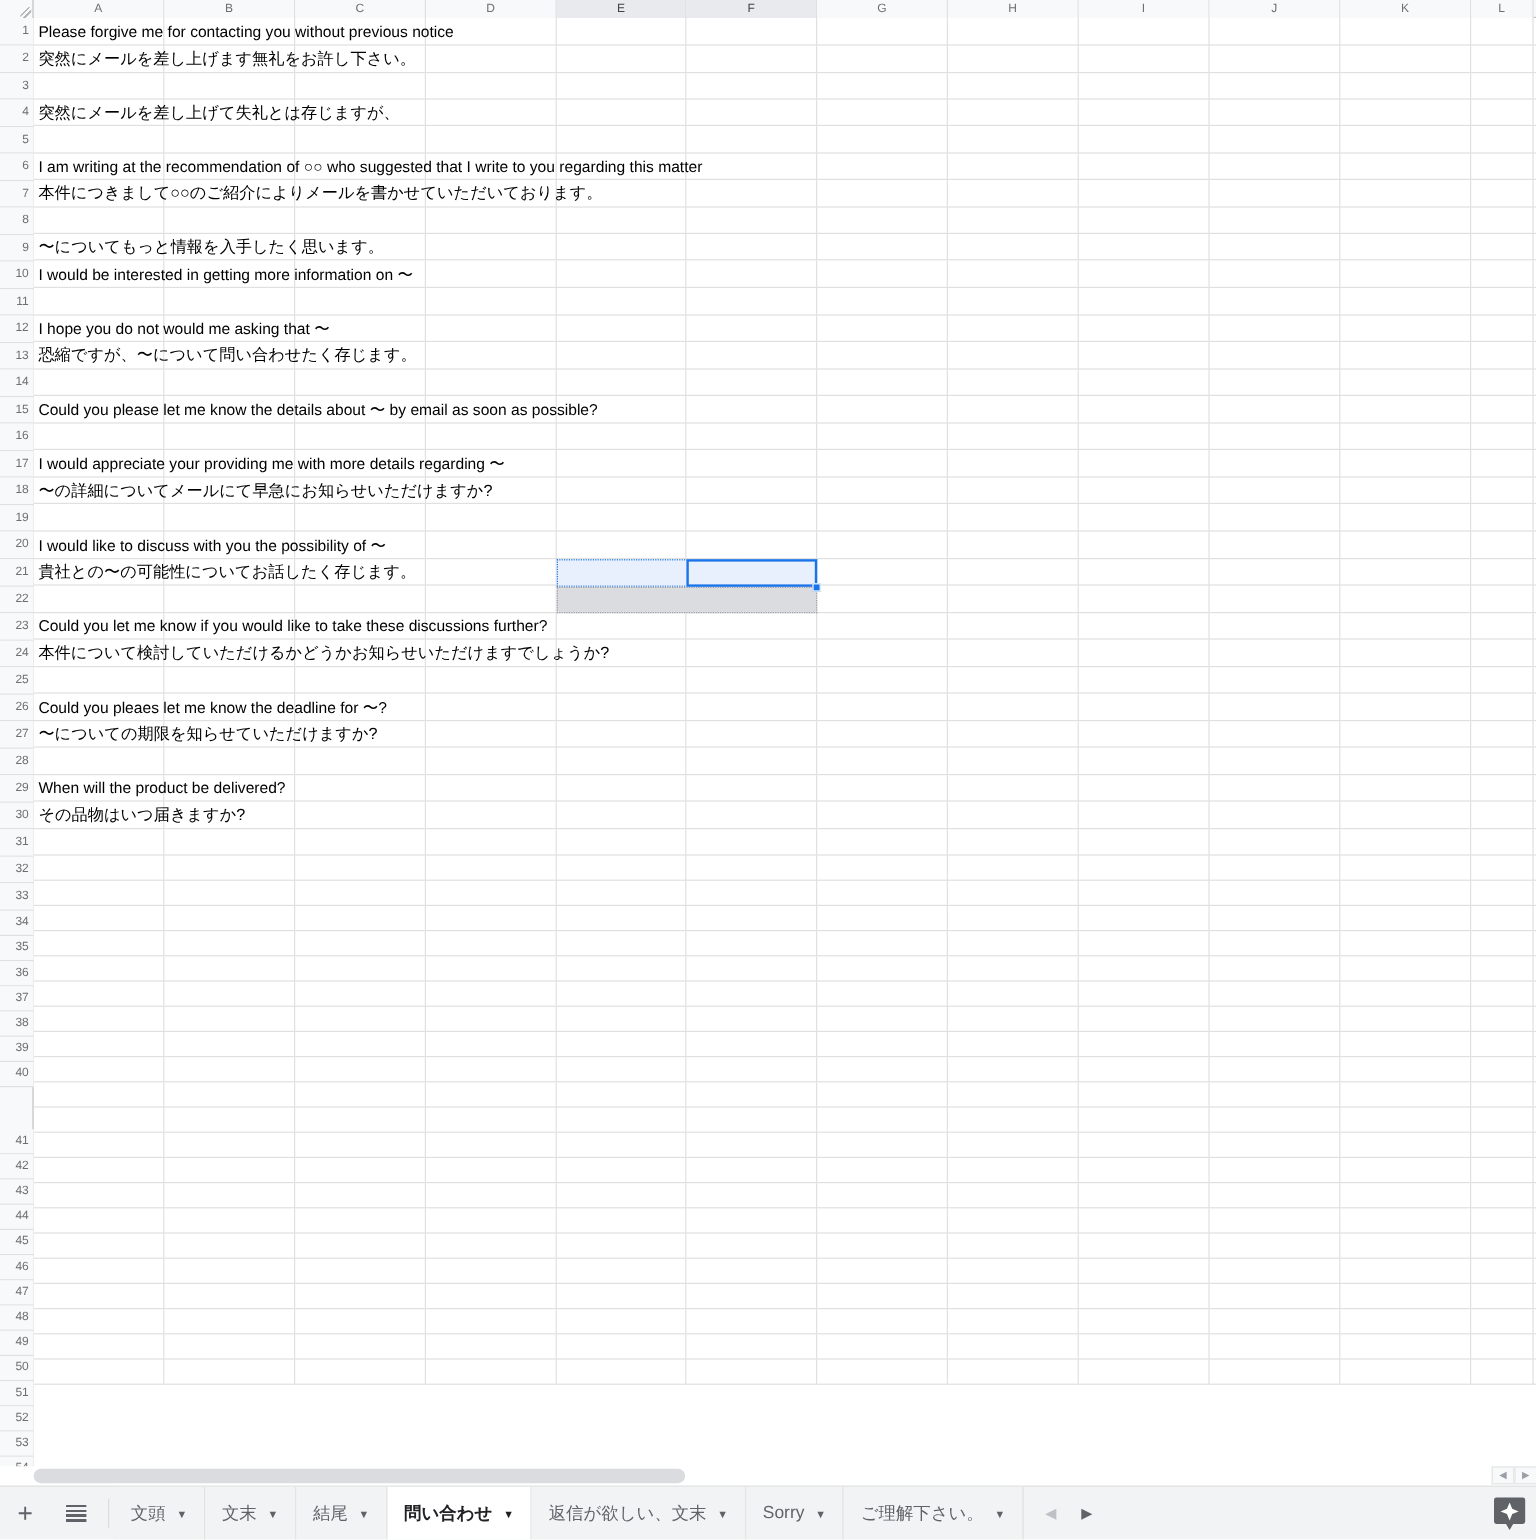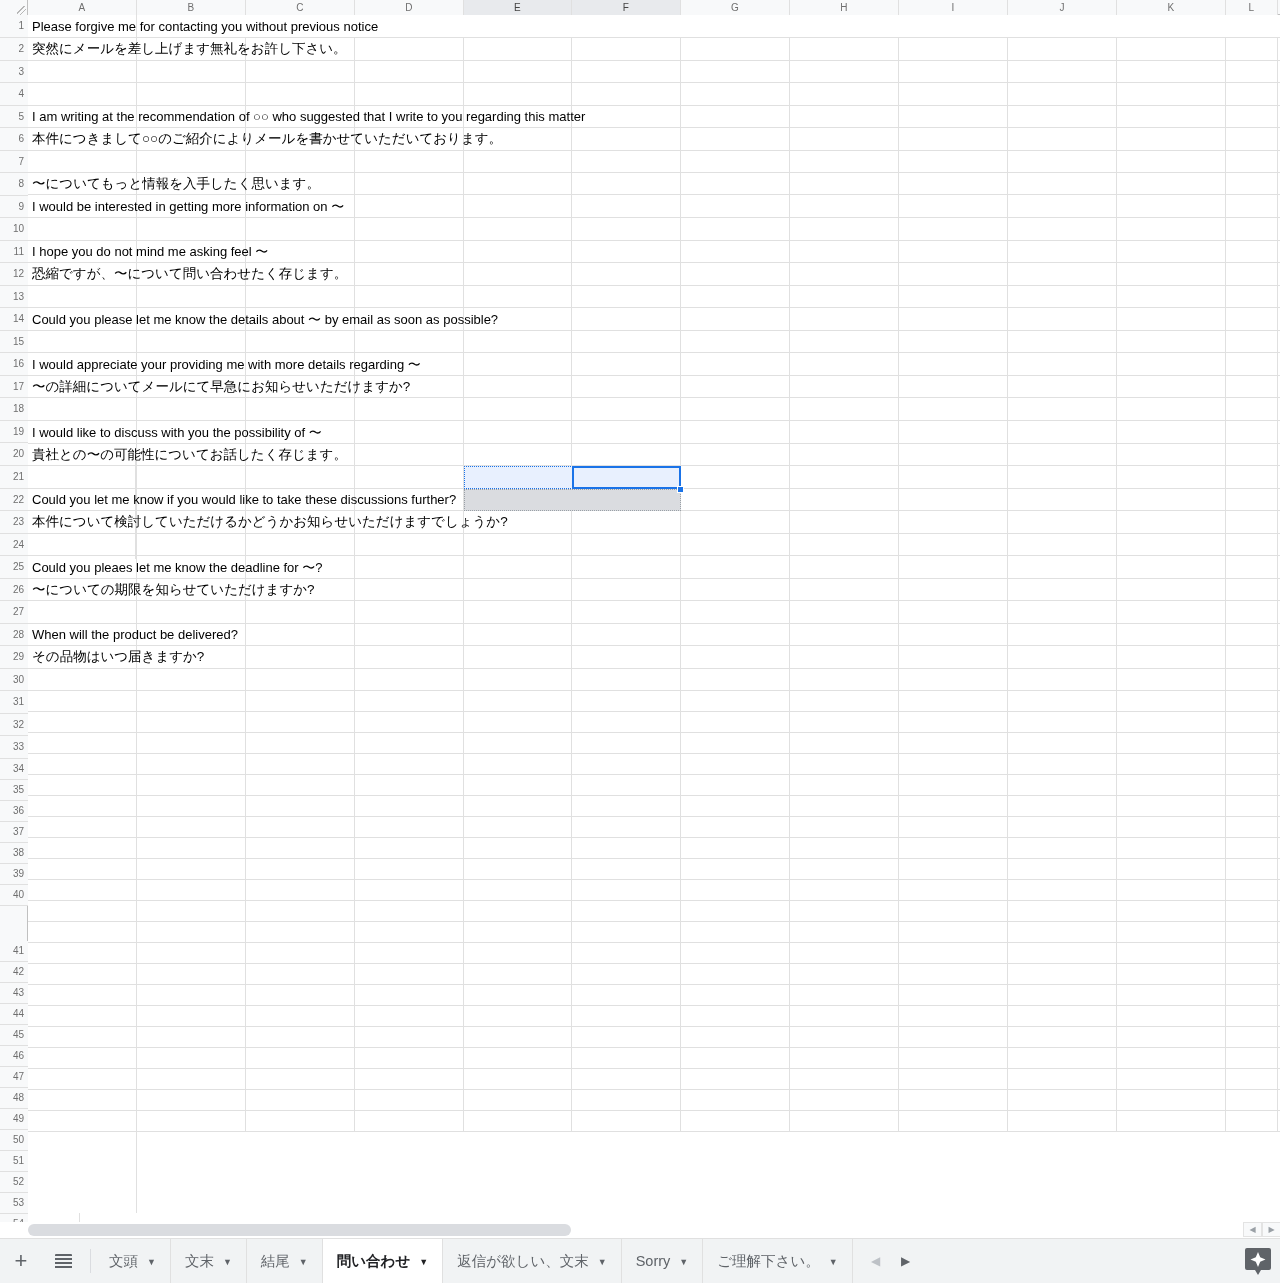--- a/index.html
+++ b/index.html
@@ -325,21 +325,21 @@
         <div class="rowh" style="height: 21px;">49</div>
         <div class="rowh" style="height: 21px;">50</div>
         <div class="rowh" style="height: 21px;">51</div>
         <div class="rowh" style="height: 21px;">52</div>
         <div class="rowh" style="height: 21px;">53</div>
         <div class="rowh" style="height: 21px;">54</div>
       </div>
 
     <div id="cells">
 
-    <div class="row" style="height: 23px; flex-direction: column;">
+    <div class="row" style="height: 23px;">
           <div class="cell" style="width: 109px; flex-basis: 109px; height: 23px;"></div>
           <div class="cell" style="width: 109px; flex-basis: 109px; height: 23px;"></div>
           <div class="cell" style="width: 109px; flex-basis: 109px; height: 23px;"></div>
           <div class="cell" style="width: 109px; flex-basis: 109px; height: 23px;"></div>
           <div class="cell" style="width: 108px; flex-basis: 108px; height: 23px;"></div>
           <div class="cell" style="width: 109px; flex-basis: 109px; height: 23px;"></div>
           <div class="cell" style="width: 109px; flex-basis: 109px; height: 23px;"></div>
           <div class="cell" style="width: 109px; flex-basis: 109px; height: 23px;"></div>
           <div class="cell" style="width: 109px; flex-basis: 109px; height: 23px;"></div>
           <div class="cell" style="width: 109px; flex-basis: 109px; height: 23px;"></div>
@@ -369,20 +369,35 @@
           <div class="cell" style="width: 109px; flex-basis: 109px; height: 22px;"></div>
           <div class="cell" style="width: 108px; flex-basis: 108px; height: 22px;"></div>
           <div class="cell" style="width: 109px; flex-basis: 109px; height: 22px;"></div>
           <div class="cell" style="width: 109px; flex-basis: 109px; height: 22px;"></div>
           <div class="cell" style="width: 109px; flex-basis: 109px; height: 22px;"></div>
           <div class="cell" style="width: 109px; flex-basis: 109px; height: 22px;"></div>
           <div class="cell" style="width: 109px; flex-basis: 109px; height: 22px;"></div>
           <div class="cell" style="width: 109px; flex-basis: 109px; height: 22px;"></div>
           <div class="cell" style="width: 52px; flex-basis: 52px; height: 22px;"></div>
         </div>
+        <div class="row" style="height: 22px;">
+          <div class="cell" style="width: 109px; flex-basis: 109px; height: 22px;"></div>
+          <div class="cell" style="width: 109px; flex-basis: 109px; height: 22px;"></div>
+          <div class="cell" style="width: 109px; flex-basis: 109px; height: 22px;"></div>
+          <div class="cell" style="width: 109px; flex-basis: 109px; height: 22px;"></div>
+          <div class="cell" style="width: 108px; flex-basis: 108px; height: 22px;"></div>
+          <div class="cell" style="width: 109px; flex-basis: 109px; height: 22px;"></div>
+          <div class="cell" style="width: 109px; flex-basis: 109px; height: 22px;"></div>
+          <div class="cell" style="width: 109px; flex-basis: 109px; height: 22px;"></div>
+          <div class="cell" style="width: 109px; flex-basis: 109px; height: 22px;"></div>
+          <div class="cell" style="width: 109px; flex-basis: 109px; height: 22px;"></div>
+          <div class="cell" style="width: 109px; flex-basis: 109px; height: 22px;"></div>
+          <div class="cell" style="width: 52px; flex-basis: 52px; height: 22px;"></div>
+          <div class="celltext jp">突然にメールを差し上げて失礼とは存じますが、</div>
+        </div>
         <div class="row" style="height: 23px;">
           <div class="cell" style="width: 109px; flex-basis: 109px; height: 23px;"></div>
           <div class="cell" style="width: 109px; flex-basis: 109px; height: 23px;"></div>
           <div class="cell" style="width: 109px; flex-basis: 109px; height: 23px;"></div>
           <div class="cell" style="width: 109px; flex-basis: 109px; height: 23px;"></div>
           <div class="cell" style="width: 108px; flex-basis: 108px; height: 23px;"></div>
           <div class="cell" style="width: 109px; flex-basis: 109px; height: 23px;"></div>
           <div class="cell" style="width: 109px; flex-basis: 109px; height: 23px;"></div>
           <div class="cell" style="width: 109px; flex-basis: 109px; height: 23px;"></div>
           <div class="cell" style="width: 109px; flex-basis: 109px; height: 23px;"></div>
@@ -484,21 +499,21 @@
           <div class="cell" style="width: 109px; flex-basis: 109px; height: 22px;"></div>
           <div class="cell" style="width: 109px; flex-basis: 109px; height: 22px;"></div>
           <div class="cell" style="width: 108px; flex-basis: 108px; height: 22px;"></div>
           <div class="cell" style="width: 109px; flex-basis: 109px; height: 22px;"></div>
           <div class="cell" style="width: 109px; flex-basis: 109px; height: 22px;"></div>
           <div class="cell" style="width: 109px; flex-basis: 109px; height: 22px;"></div>
           <div class="cell" style="width: 109px; flex-basis: 109px; height: 22px;"></div>
           <div class="cell" style="width: 109px; flex-basis: 109px; height: 22px;"></div>
           <div class="cell" style="width: 109px; flex-basis: 109px; height: 22px;"></div>
           <div class="cell" style="width: 52px; flex-basis: 52px; height: 22px;"></div>
-          <div class="celltext">I hope you do not mind me asking feel 〜</div>
+          <div class="celltext">I hope you do not would me asking that 〜</div>
         </div>
         <div class="row" style="height: 23px;">
           <div class="cell" style="width: 109px; flex-basis: 109px; height: 23px;"></div>
           <div class="cell" style="width: 109px; flex-basis: 109px; height: 23px;"></div>
           <div class="cell" style="width: 109px; flex-basis: 109px; height: 23px;"></div>
           <div class="cell" style="width: 109px; flex-basis: 109px; height: 23px;"></div>
           <div class="cell" style="width: 108px; flex-basis: 108px; height: 23px;"></div>
           <div class="cell" style="width: 109px; flex-basis: 109px; height: 23px;"></div>
           <div class="cell" style="width: 109px; flex-basis: 109px; height: 23px;"></div>
           <div class="cell" style="width: 109px; flex-basis: 109px; height: 23px;"></div>

